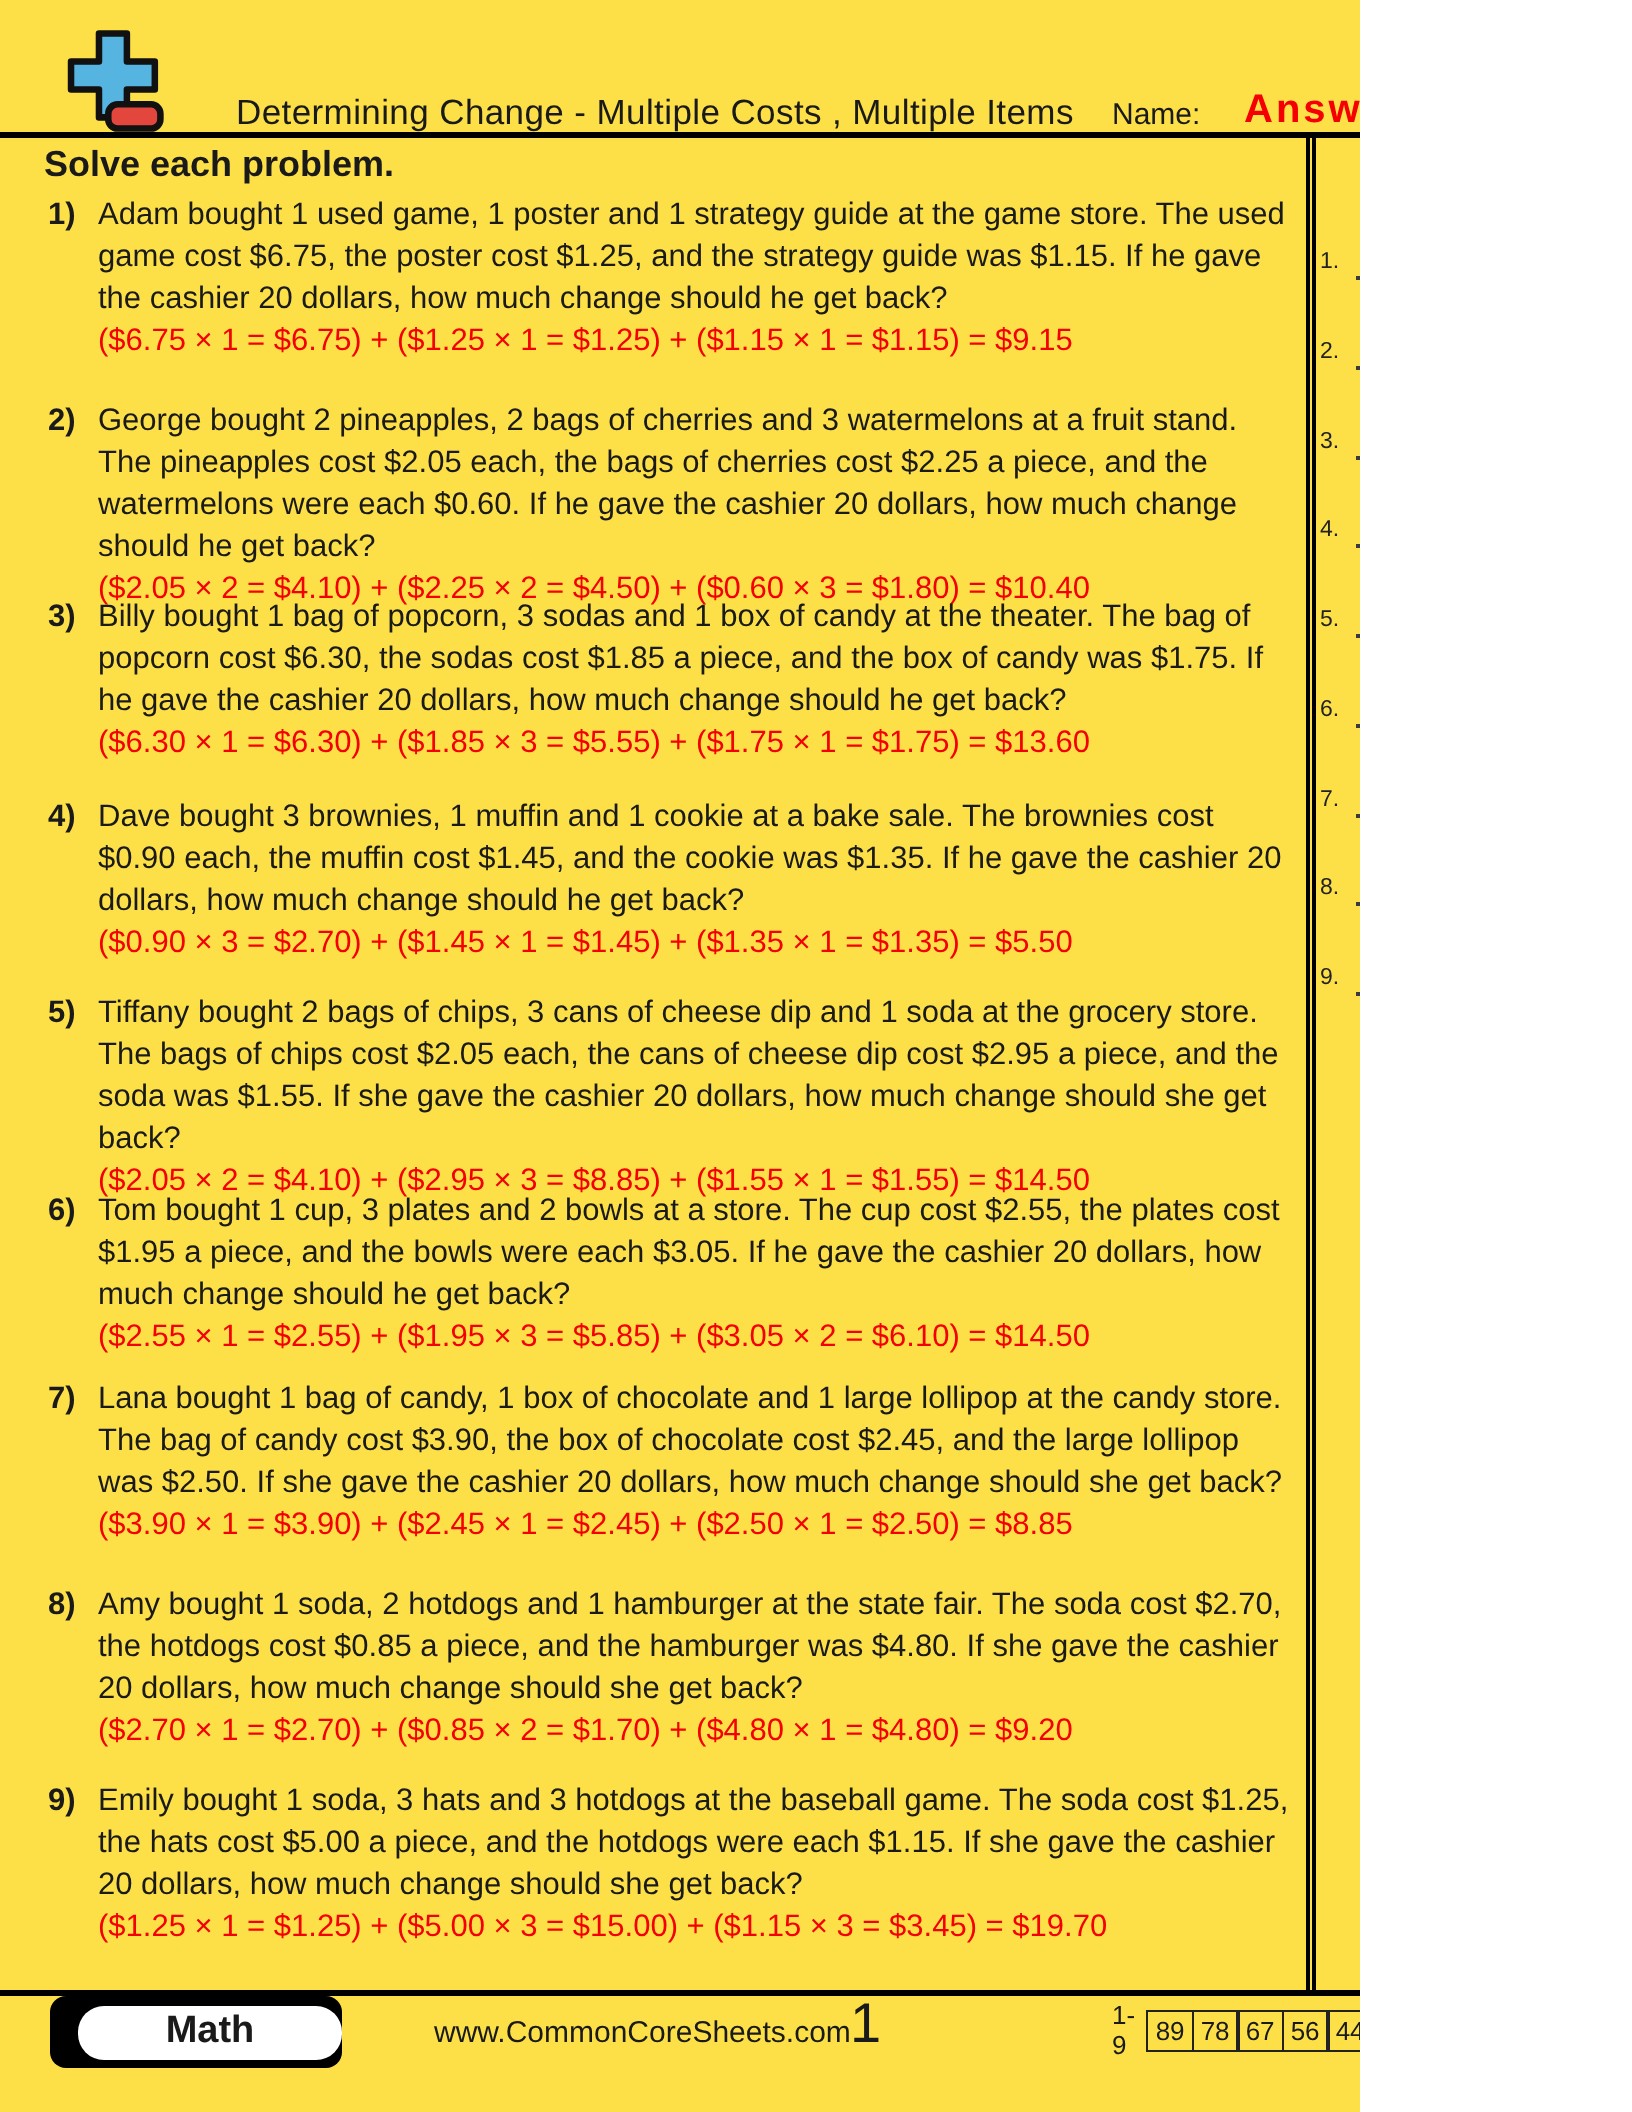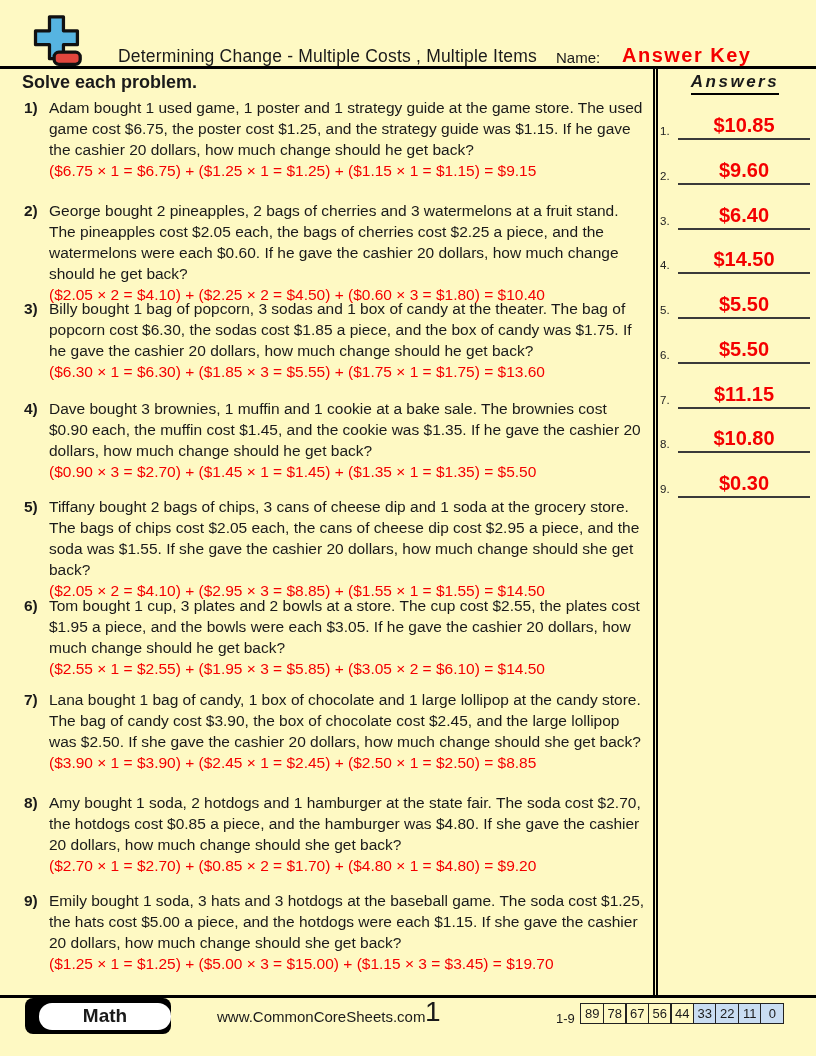--- a/index.html
+++ b/index.html
@@ -1,18 +1,18 @@
 <!DOCTYPE html>
 <html><head>
 <meta charset="utf-8">
 <style>
   * { margin:0; padding:0; box-sizing:border-box; }
   html,body { background:#ffffff; }
   body { font-family:"Liberation Sans", sans-serif; color:#1a1a1a; }
-  .page { position:relative; width:816px; height:1056px; background:#fef9c3; overflow:hidden; }
+  .page { position:relative; width:680px; height:1056px; background:#fde047; overflow:hidden; }
 
   
   .logo { position:absolute; left:28px; top:14px; width:56px; height:54px; }
   .title { position:absolute; left:118px; top:46px; font-size:17.5px; letter-spacing:.2px; white-space:nowrap; }
   .name-label { position:absolute; left:556px; top:49px; font-size:15px; }
   .answer-key { position:absolute; left:622px; top:44px; font-size:20px; font-weight:bold; color:#f40000; letter-spacing:1.5px; white-space:nowrap; }
   .header-rule { position:absolute; left:0; top:66px; width:816px; height:3px; background:#000; }
   .instructions { position:absolute; left:22px; top:72px; font-size:18px; font-weight:bold; }
 
   
@@ -36,21 +36,21 @@
 
   
   .footer-rule { position:absolute; left:0; top:995px; width:816px; height:3px; background:#000; }
   .math-badge { position:absolute; left:25px; top:998px; width:146px; height:36px; background:#000;
                 border-radius:8px; display:flex; align-items:center; justify-content:flex-end; }
   .math-pill { width:132px; height:27px; background:#fff; border-radius:13px; display:flex;
                align-items:center; justify-content:center; font-size:19px; font-weight:bold; }
   .site-url { position:absolute; left:177px; top:1008px; font-size:15px;margin-left:40px; }
   .page-number { position:absolute; left:425px; top:996px; font-size:28px; }
   .score-strip { position:absolute; left:556px; top:1000px; display:flex; align-items:center; }
-  .score-range { font-size:13px; margin-right:7px;margin-top:11px; }
+  .score-range { font-size:13px; margin-right:7px; }
   .score-cells { display:flex; }
   .score-cell { min-width:24px; height:21px; border:1.5px solid #222; margin-left:-1.5px;
                 display:flex; align-items:center; justify-content:center; font-size:13px; padding:0 3px; }
   .score-cell.hl { background:#c9ddf2; }
 </style>
 </head>
 <body>
 
 <div class="page">
 

